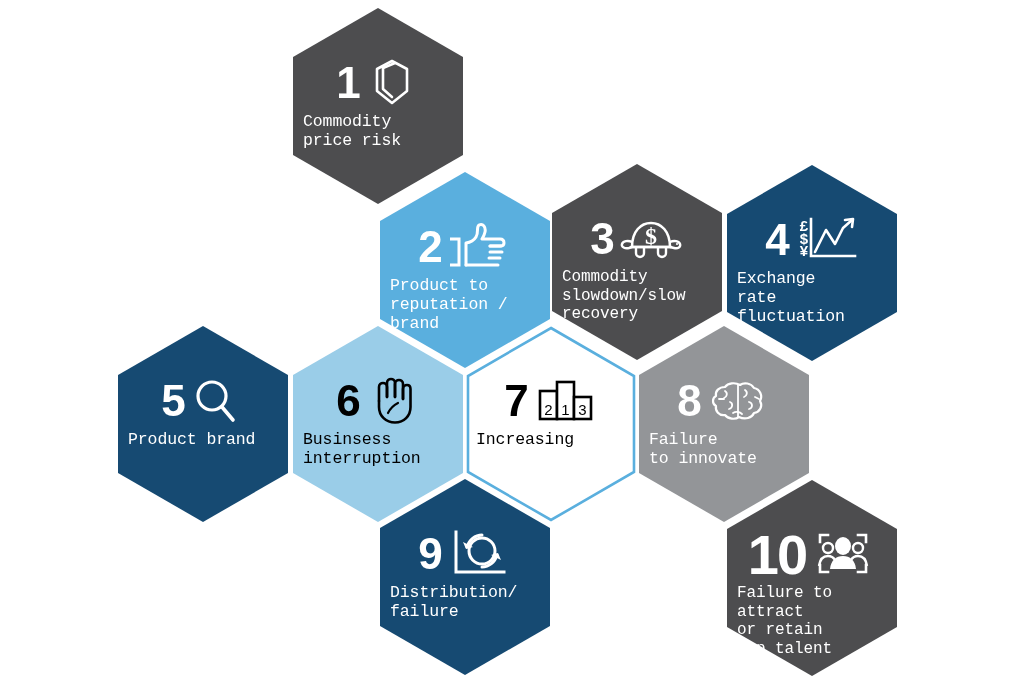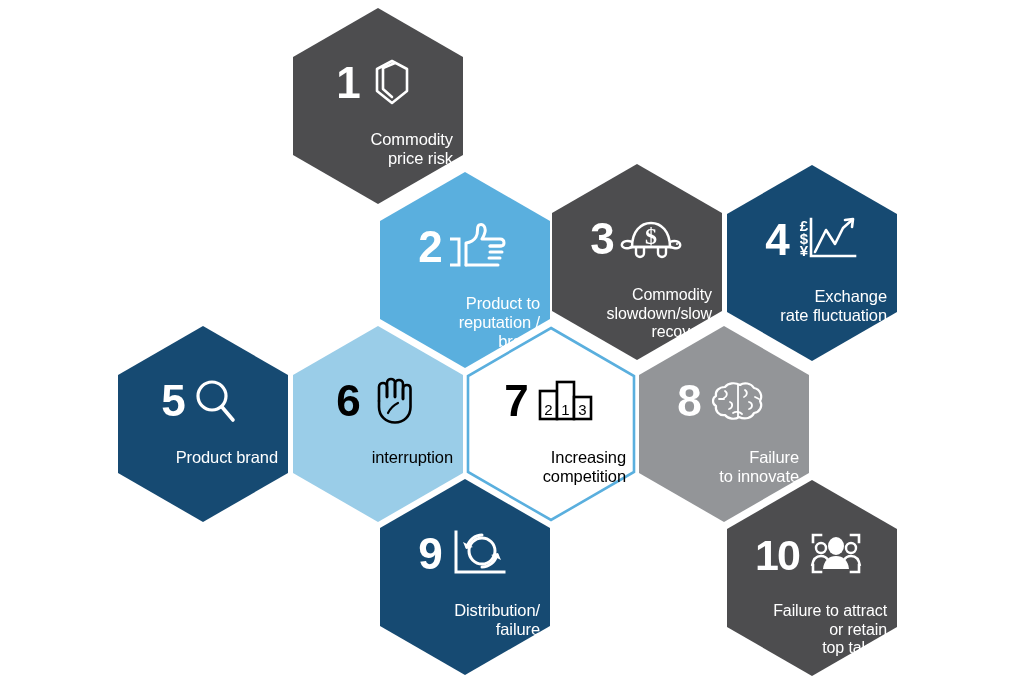--- a/index.html
+++ b/index.html
@@ -27,32 +27,33 @@
     display:flex; align-items:center; justify-content:center;
     gap:4px; height:54px; width:100%;
   }
   .num {
     font-weight:bold;
     font-size:44px;
     line-height:44px;
     letter-spacing:-1px;
     color:#ffffff;
   }
-  .num.n10 { font-size:43px; letter-spacing:-2px; }
+  .num.n10 { font-size:56px; letter-spacing:-2px; }
   .ico { width:56px; height:52px; display:block; }
   .ico.wide { width:66px; }
   .label {
-    margin-top:20px;
-    text-align:right;
+    margin-top:2px;
+    text-align:left;
     color:#ffffff;
     font-size:16.5px;
     line-height:19px;
     font-weight:normal;
     letter-spacing:-0.1px;
     width:150px;
+    font-family:Liberation Mono, monospace;
   }
   .label.small { font-size:16px; line-height:18.5px; }
   .dark .num, .dark .label { color:#000000; }
 </style>
 </head>
 <body>
 
 <div id="stage">
 
   <div class="hex" style="left:293px; top:8px;">
@@ -175,20 +176,21 @@
         <span class="num">6</span>
         <svg class="ico" viewBox="0 0 56 52">
           <path d="M15 26 L15 12 C15 9.5 17 8 19 8 C21 8 23 9.5 23 12 L23 22" fill="none" stroke="#000000" stroke-width="2.6" stroke-linejoin="round" stroke-linecap="round"></path>
           <path d="M23 22 L23 8 C23 5.5 25 4 27 4 C29 4 31 5.5 31 8 L31 22" fill="none" stroke="#000000" stroke-width="2.6" stroke-linejoin="round" stroke-linecap="round"></path>
           <path d="M31 22 L31 9 C31 6.5 33 5 35 5 C37 5 39 6.5 39 9 L39 24" fill="none" stroke="#000000" stroke-width="2.6" stroke-linejoin="round" stroke-linecap="round"></path>
           <path d="M39 24 L39 14 C39 11.5 41 10 43 10 C45 10 46.5 11.5 46.5 14 L46.5 32 C46.5 41 40 47.5 31 47.5 C22 47.5 15 41 15 32 L15 26" fill="none" stroke="#000000" stroke-width="2.6" stroke-linejoin="round" stroke-linecap="round"></path>
           <path d="M24 38 C26 34 30 30 34 28" fill="none" stroke="#000000" stroke-width="2.2" stroke-linecap="round"></path>
         </svg>
       </div>
       <div class="label">
+        <div>Businsess</div>
         <div>interruption</div>
       </div>
     </div>
   </div>
 
   <div class="hex dark" style="left:466px; top:326px;">
     <svg class="shape" viewBox="0 0 170 196">
       <polygon points="85,2 168,50 168,146 85,194 2,146 2,50" fill="#ffffff" stroke="#5aafde" stroke-width="2.6"></polygon>
     </svg>
     <div class="content">
@@ -198,21 +200,20 @@
           <rect x="8" y="16" width="17" height="28" fill="#ffffff" stroke="#000000" stroke-width="2.6"></rect>
           <rect x="25" y="7" width="17" height="37" fill="#ffffff" stroke="#000000" stroke-width="2.6"></rect>
           <rect x="42" y="22" width="17" height="22" fill="#ffffff" stroke="#000000" stroke-width="2.6"></rect>
           <text x="16.5" y="40" font-family="Liberation Sans, sans-serif" font-size="15" fill="#000000" text-anchor="middle">2</text>
           <text x="33.5" y="40" font-family="Liberation Sans, sans-serif" font-size="15" fill="#000000" text-anchor="middle">1</text>
           <text x="50.5" y="40" font-family="Liberation Sans, sans-serif" font-size="15" fill="#000000" text-anchor="middle">3</text>
         </svg>
       </div>
       <div class="label">
         <div>Increasing</div>
-        <div>competition</div>
       </div>
     </div>
   </div>
 
   <div class="hex" style="left:639px; top:326px;">
     <svg class="shape" viewBox="0 0 170 196">
       <polygon points="85,0 170,49 170,147 85,196 0,147 0,49" fill="#939598"></polygon>
     </svg>
     <div class="content">
       <div class="hexrow">

